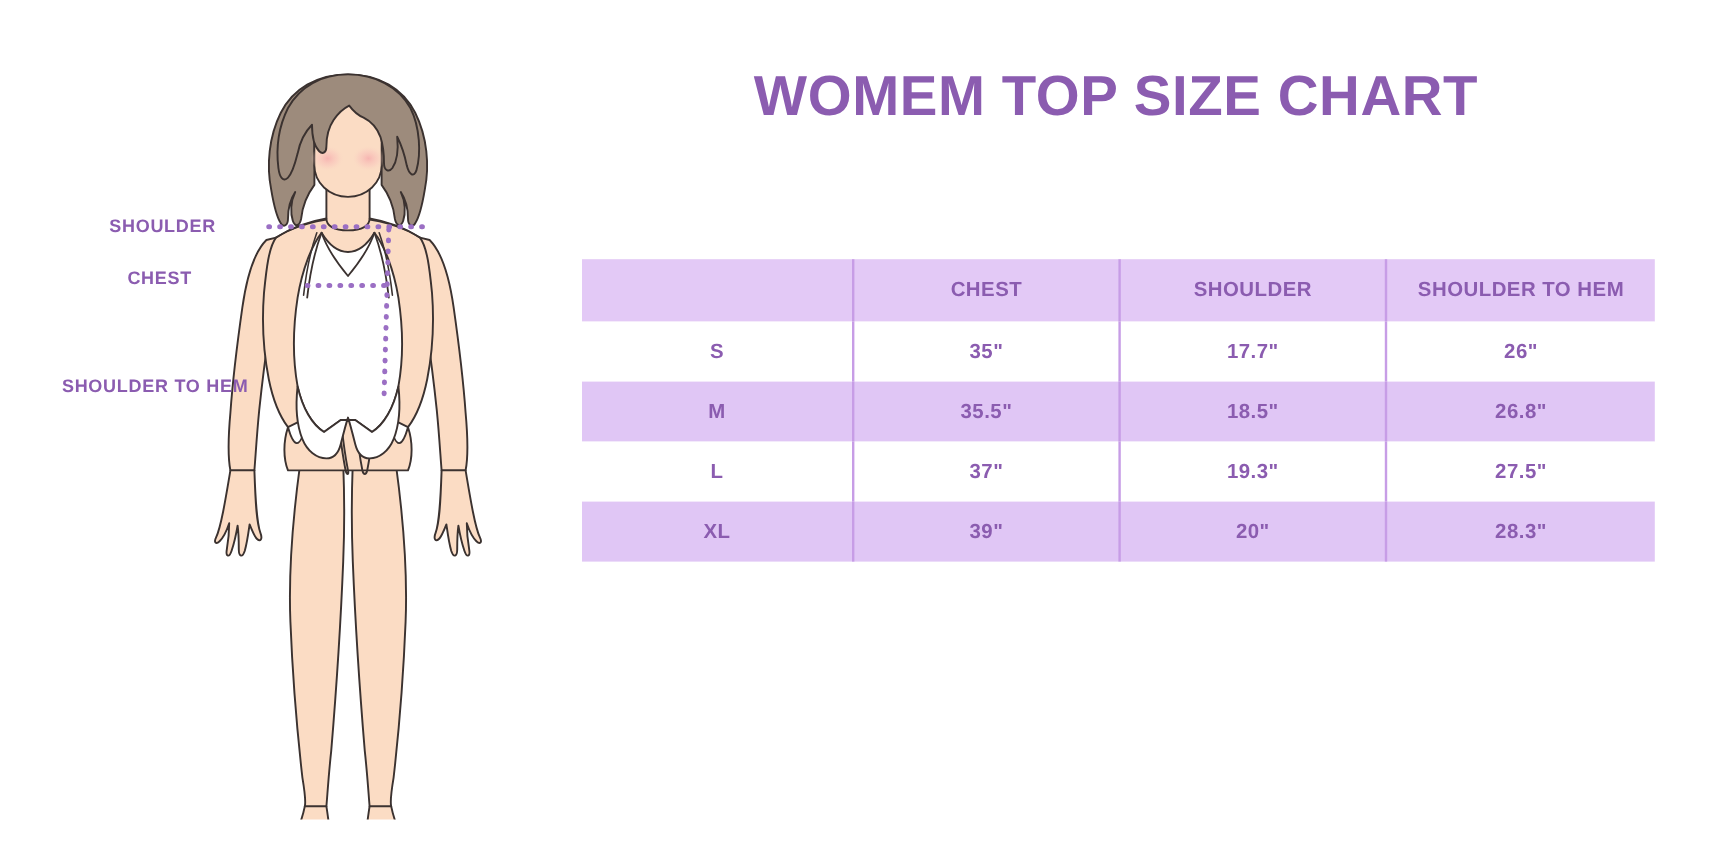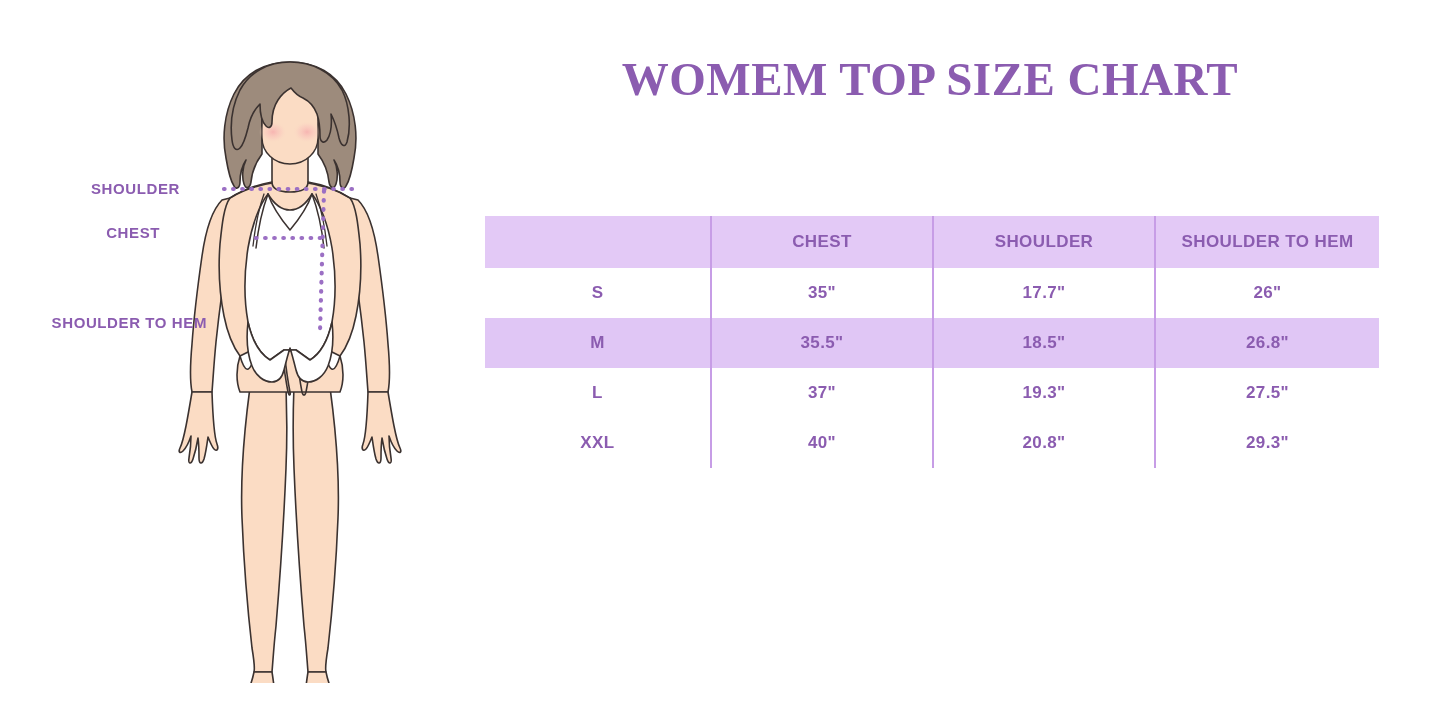--- a/index.html
+++ b/index.html
@@ -15,21 +15,21 @@
     font-family: "Liberation Sans", sans-serif;
   }
 
   
   #chart-title {
     position: absolute;
     left: 485px;
     top: 52px;
     width: 890px;
     text-align: center;
-    font-family: Liberation Serif, serif;
+    font-family: Liberation Sans, sans-serif;
     font-size: 47px;
     font-weight: bold;
     letter-spacing: 0.5px;
     color: #8b5cb0;
     white-space: nowrap;
   }
 
   
   #figure-illustration {
     position: absolute;
@@ -246,20 +246,20 @@
       <td>35.5"</td>
       <td>18.5"</td>
       <td>26.8"</td>
     </tr>
     <tr class="row-plain">
       <td>L</td>
       <td>37"</td>
       <td>19.3"</td>
       <td>27.5"</td>
     </tr>
-    <tr class="row-plain">
-      <td>XXL</td>
-      <td>40"</td>
-      <td>20.8"</td>
-      <td>29.3"</td>
+    <tr class="row-shaded">
+      <td>XL</td>
+      <td>39"</td>
+      <td>20"</td>
+      <td>28.3"</td>
     </tr>
   </tbody>
 </table>
 
 </body></html>

